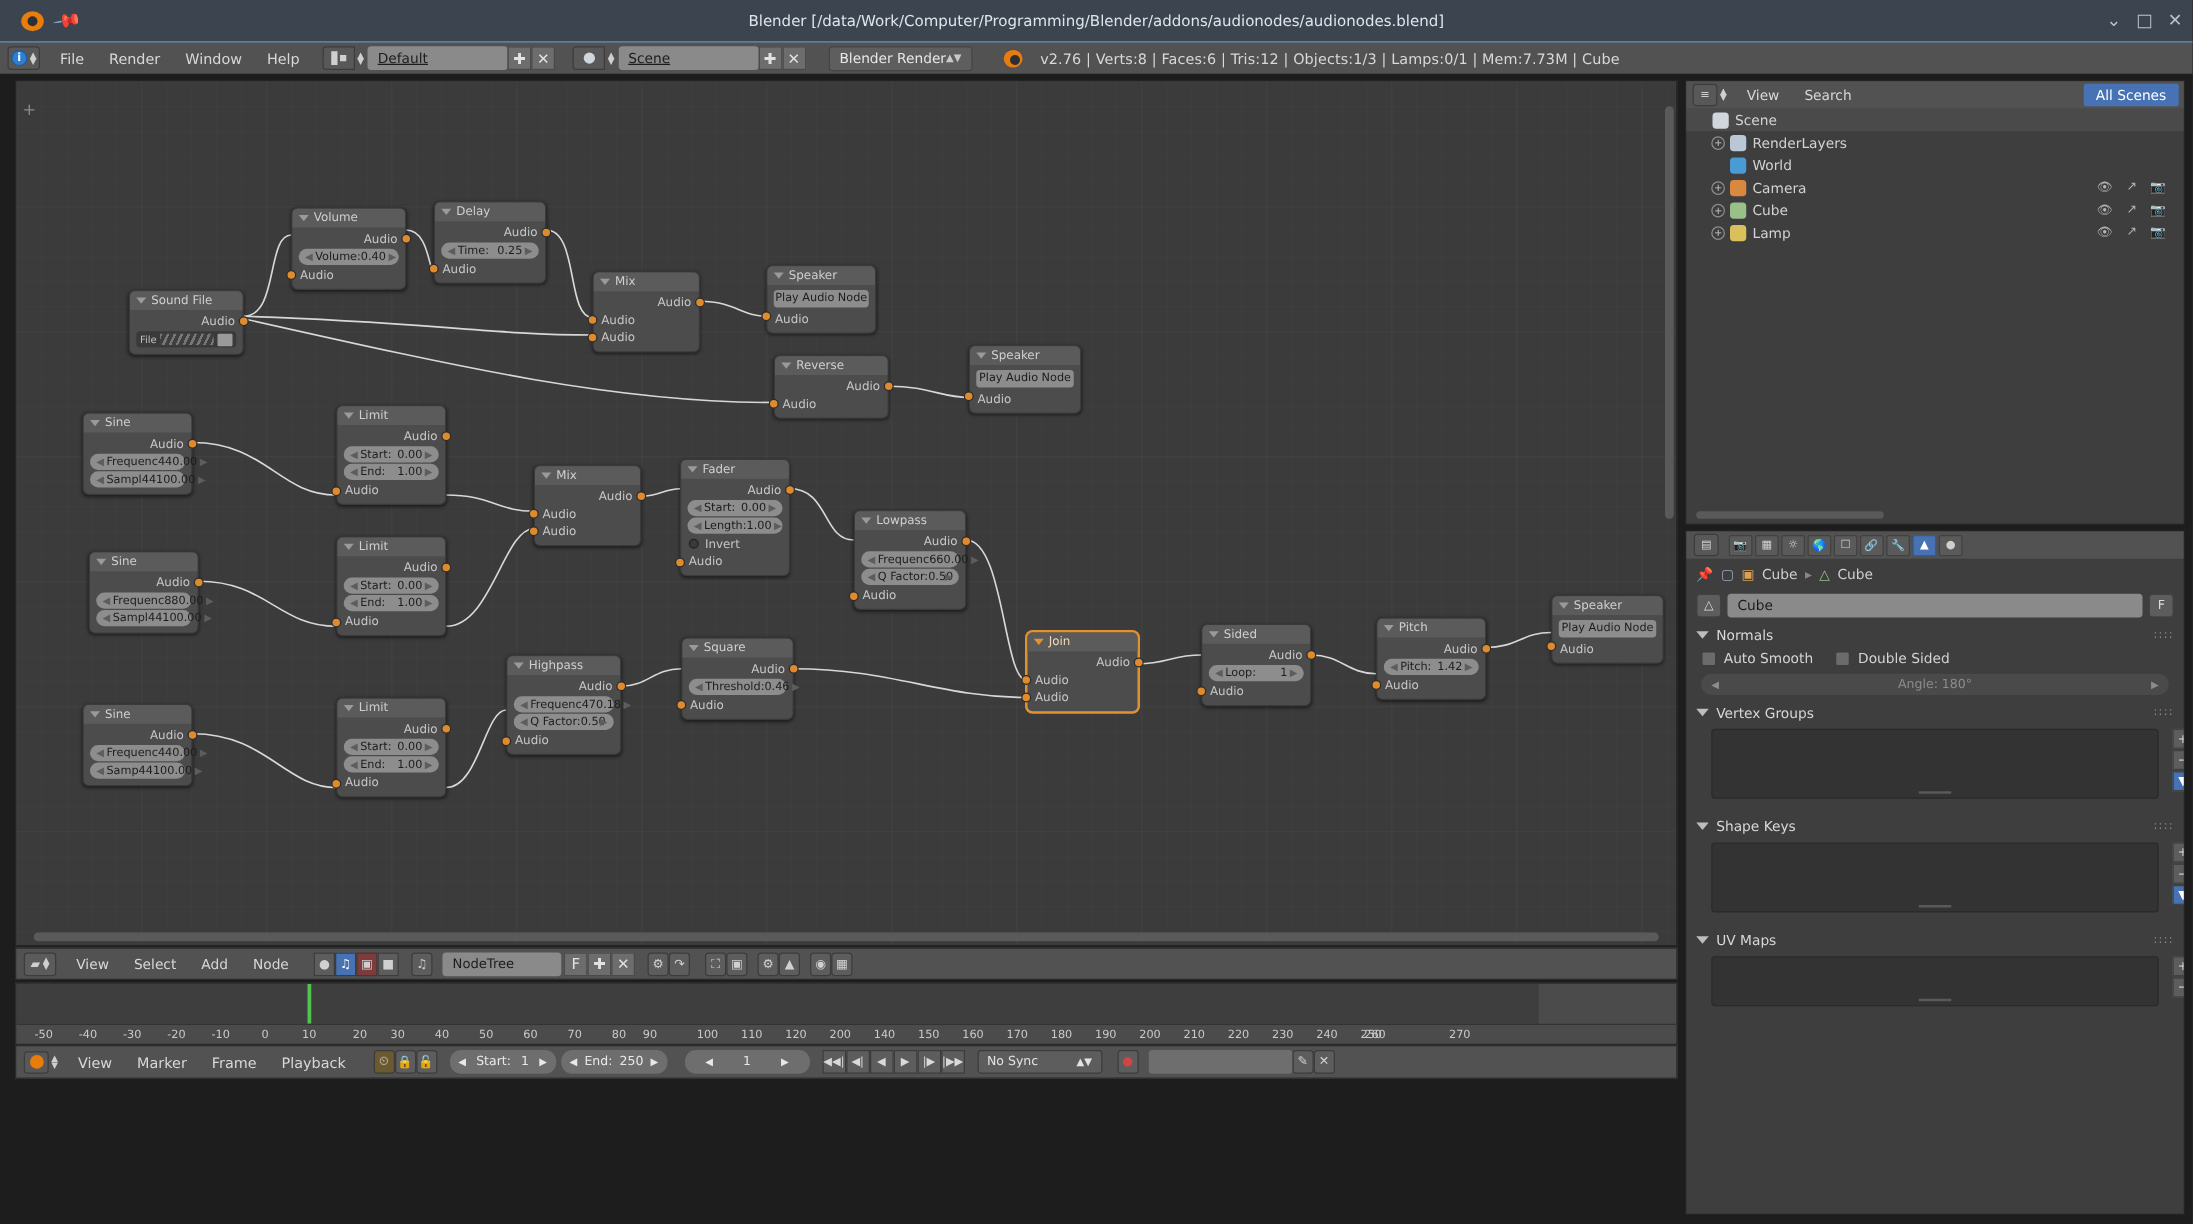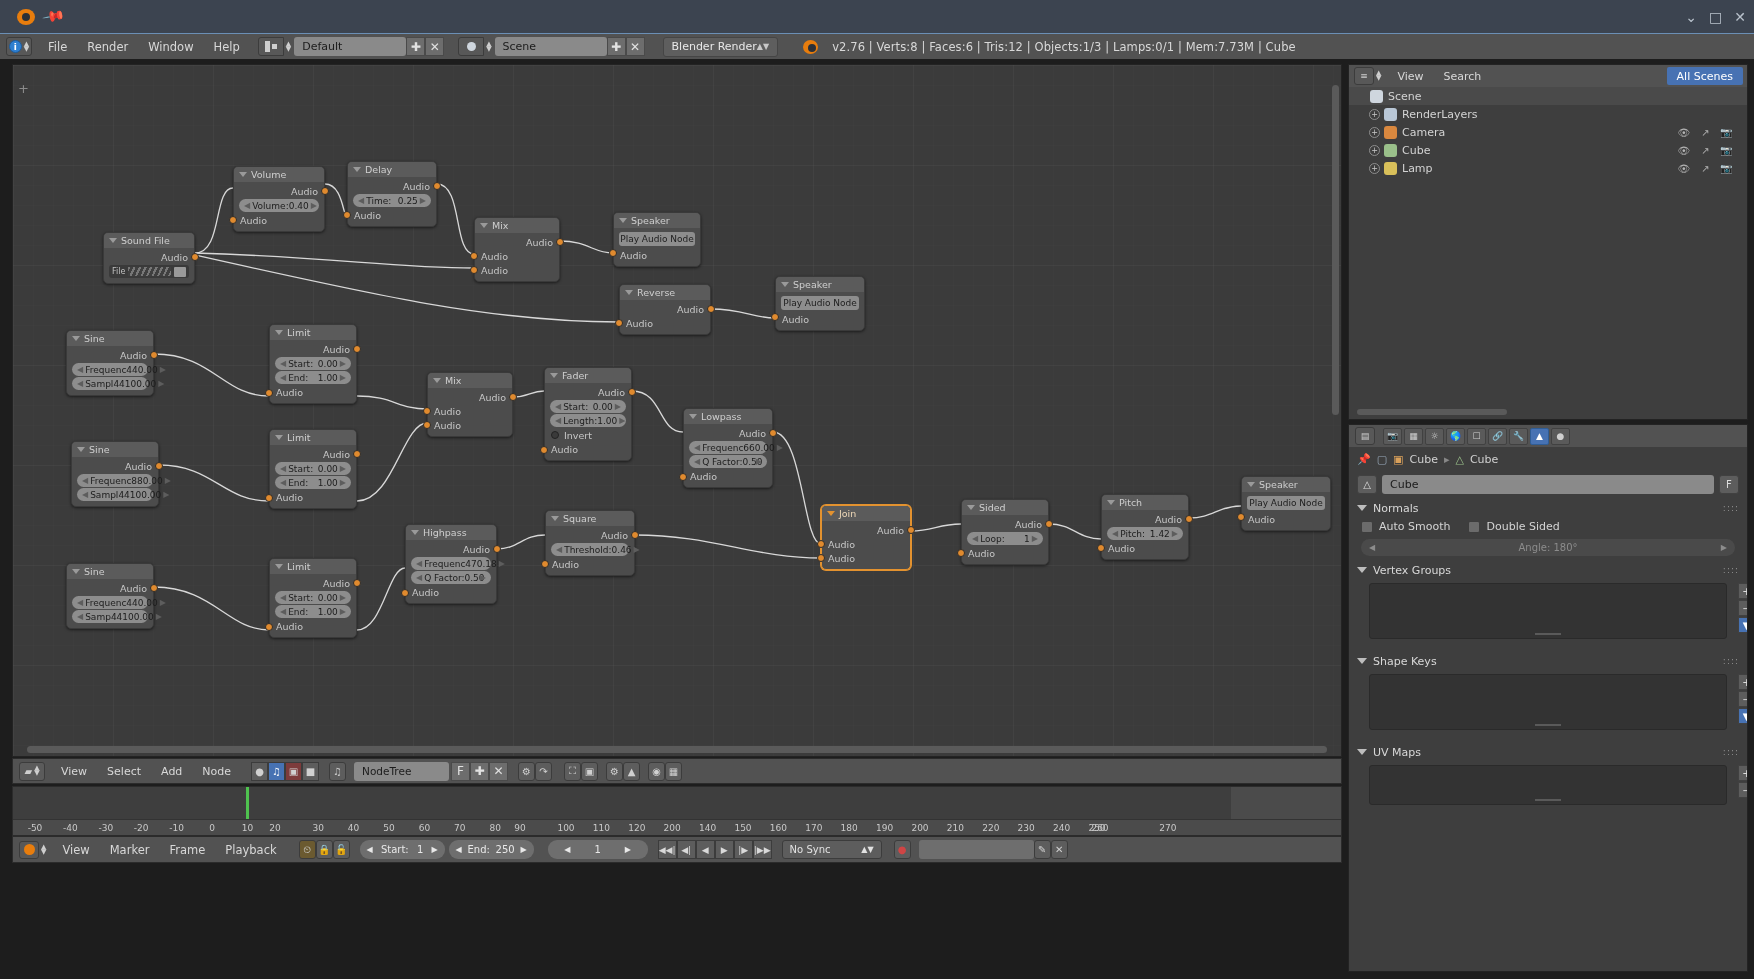--- a/index.html
+++ b/index.html
@@ -52,21 +52,21 @@
   .menu span{ padding:2px 10px; color:#d8d8d8; font-size:11.5px; }
   .layout-grp{ display:flex; align-items:center; margin-left:8px; }
   .layout-ico{
     width:26px;height:19px;background:#585858;border:1px solid #3c3c3c;border-radius:3px 0 0 3px;
     display:flex;align-items:center;justify-content:center;gap:2px;
   }
   .layout-ico i{ width:5px;height:11px;background:#cfcfcf;display:block; }
   .layout-ico i.half{ height:5px; }
   .txtfield{
     height:19px; background:#8a8a8a; color:#1c1c1c; border-radius:3px; padding:0 8px;
-    display:flex; align-items:center; font-size:11px; min-width:120px;
+    display:flex; align-items:center; font-size:11px; min-width:120px;text-decoration:underline;
   }
   .sqbtn{
     width:19px;height:19px;background:#6d6d6d;border:1px solid #4a4a4a;
     display:flex;align-items:center;justify-content:center;color:#e2e2e2;font-size:12px;
   }
   .engine{
     height:20px;background:#5e5e5e;border:1px solid #454545;border-radius:3px;
     display:flex;align-items:center;padding:0 8px; min-width:105px; color:#e8e8e8; font-size:11px;
     justify-content:space-between; margin-left:18px;
   }
@@ -224,20 +224,21 @@
   .lb-wrap{ position:relative; margin:3px 10px 0 10px; }
 </style>
 </head>
 <body>
 
 <div class="titlebar">
   <div class="tb-logo">
       <div class="ring"></div>
     </div>
   <div class="tb-pin">📌</div>
+  <div class="tb-title">Blender [/data/Work/Computer/Programming/Blender/addons/audionodes/audionodes.blend]</div>
   <div class="tb-btns">
     <div class="tb-btn">⌄</div>
     <div class="tb-btn">□</div>
     <div class="tb-btn">✕</div>
   </div>
 </div>
 
 <div class="infobar">
   <div class="hdr-icon-btn">
     <div class="blue-circ">i</div>
@@ -913,21 +914,21 @@
   <div class="tl-shade"></div>
   <div class="tl-play"></div>
   <div class="tl-ruler" id="tl-ruler">
       <span class="tl-tick" style="left: 22px;">-50</span>
       <span class="tl-tick" style="left: 57.4px;">-40</span>
       <span class="tl-tick" style="left: 92.8px;">-30</span>
       <span class="tl-tick" style="left: 128.2px;">-20</span>
       <span class="tl-tick" style="left: 163.6px;">-10</span>
       <span class="tl-tick" style="left: 199px;">0</span>
       <span class="tl-tick" style="left: 234.4px;">10</span>
-      <span class="tl-tick" style="left: 262px; margin-top: 40px;">20</span>
+      <span class="tl-tick" style="left: 275px; margin-top: 40px;">20</span>
       <span class="tl-tick" style="left: 305.2px;">30</span>
       <span class="tl-tick" style="left: 340.6px; text-align: center;">40</span>
       <span class="tl-tick" style="left: 376px;">50</span>
       <span class="tl-tick" style="left: 411.4px;">60</span>
       <span class="tl-tick" style="left: 446.8px;">70</span>
       <span class="tl-tick" style="left: 482.2px;">80</span>
       <span class="tl-tick" style="left: 507px;">90</span>
       <span class="tl-tick" style="left: 553px;">100</span>
       <span class="tl-tick" style="left: 588.4px;">110</span>
       <span class="tl-tick" style="left: 623.8px;">120</span>
@@ -1021,20 +1022,25 @@
         <span style="width: 11px; margin-right: 4px; flex: 0 0 auto;"></span>
         <span class="ico" style="background: rgb(207, 214, 222);"></span>
         <span>Scene</span>
       </div>
       <div class="out-row" style="padding-left: 20px;">
         <span class="expand">+</span>
         <span class="ico" style="background: rgb(185, 199, 214);"></span>
         <span>RenderLayers</span>
       </div>
       <div class="out-row" style="padding-left: 20px;">
+        <span style="width: 11px; margin-right: 4px; flex: 0 0 auto;"></span>
+        <span class="ico" style="background: rgb(74, 154, 212);"></span>
+        <span>World</span>
+      </div>
+      <div class="out-row" style="padding-left: 20px;">
         <span class="expand">+</span>
         <span class="ico" style="background: rgb(217, 136, 63);"></span>
         <span>Camera</span>
         <span class="eyeicons">
           <span>👁</span>
           <span>↗</span>
           <span>📷</span>
         </span>
       </div>
       <div class="out-row" style="padding-left: 20px;">

